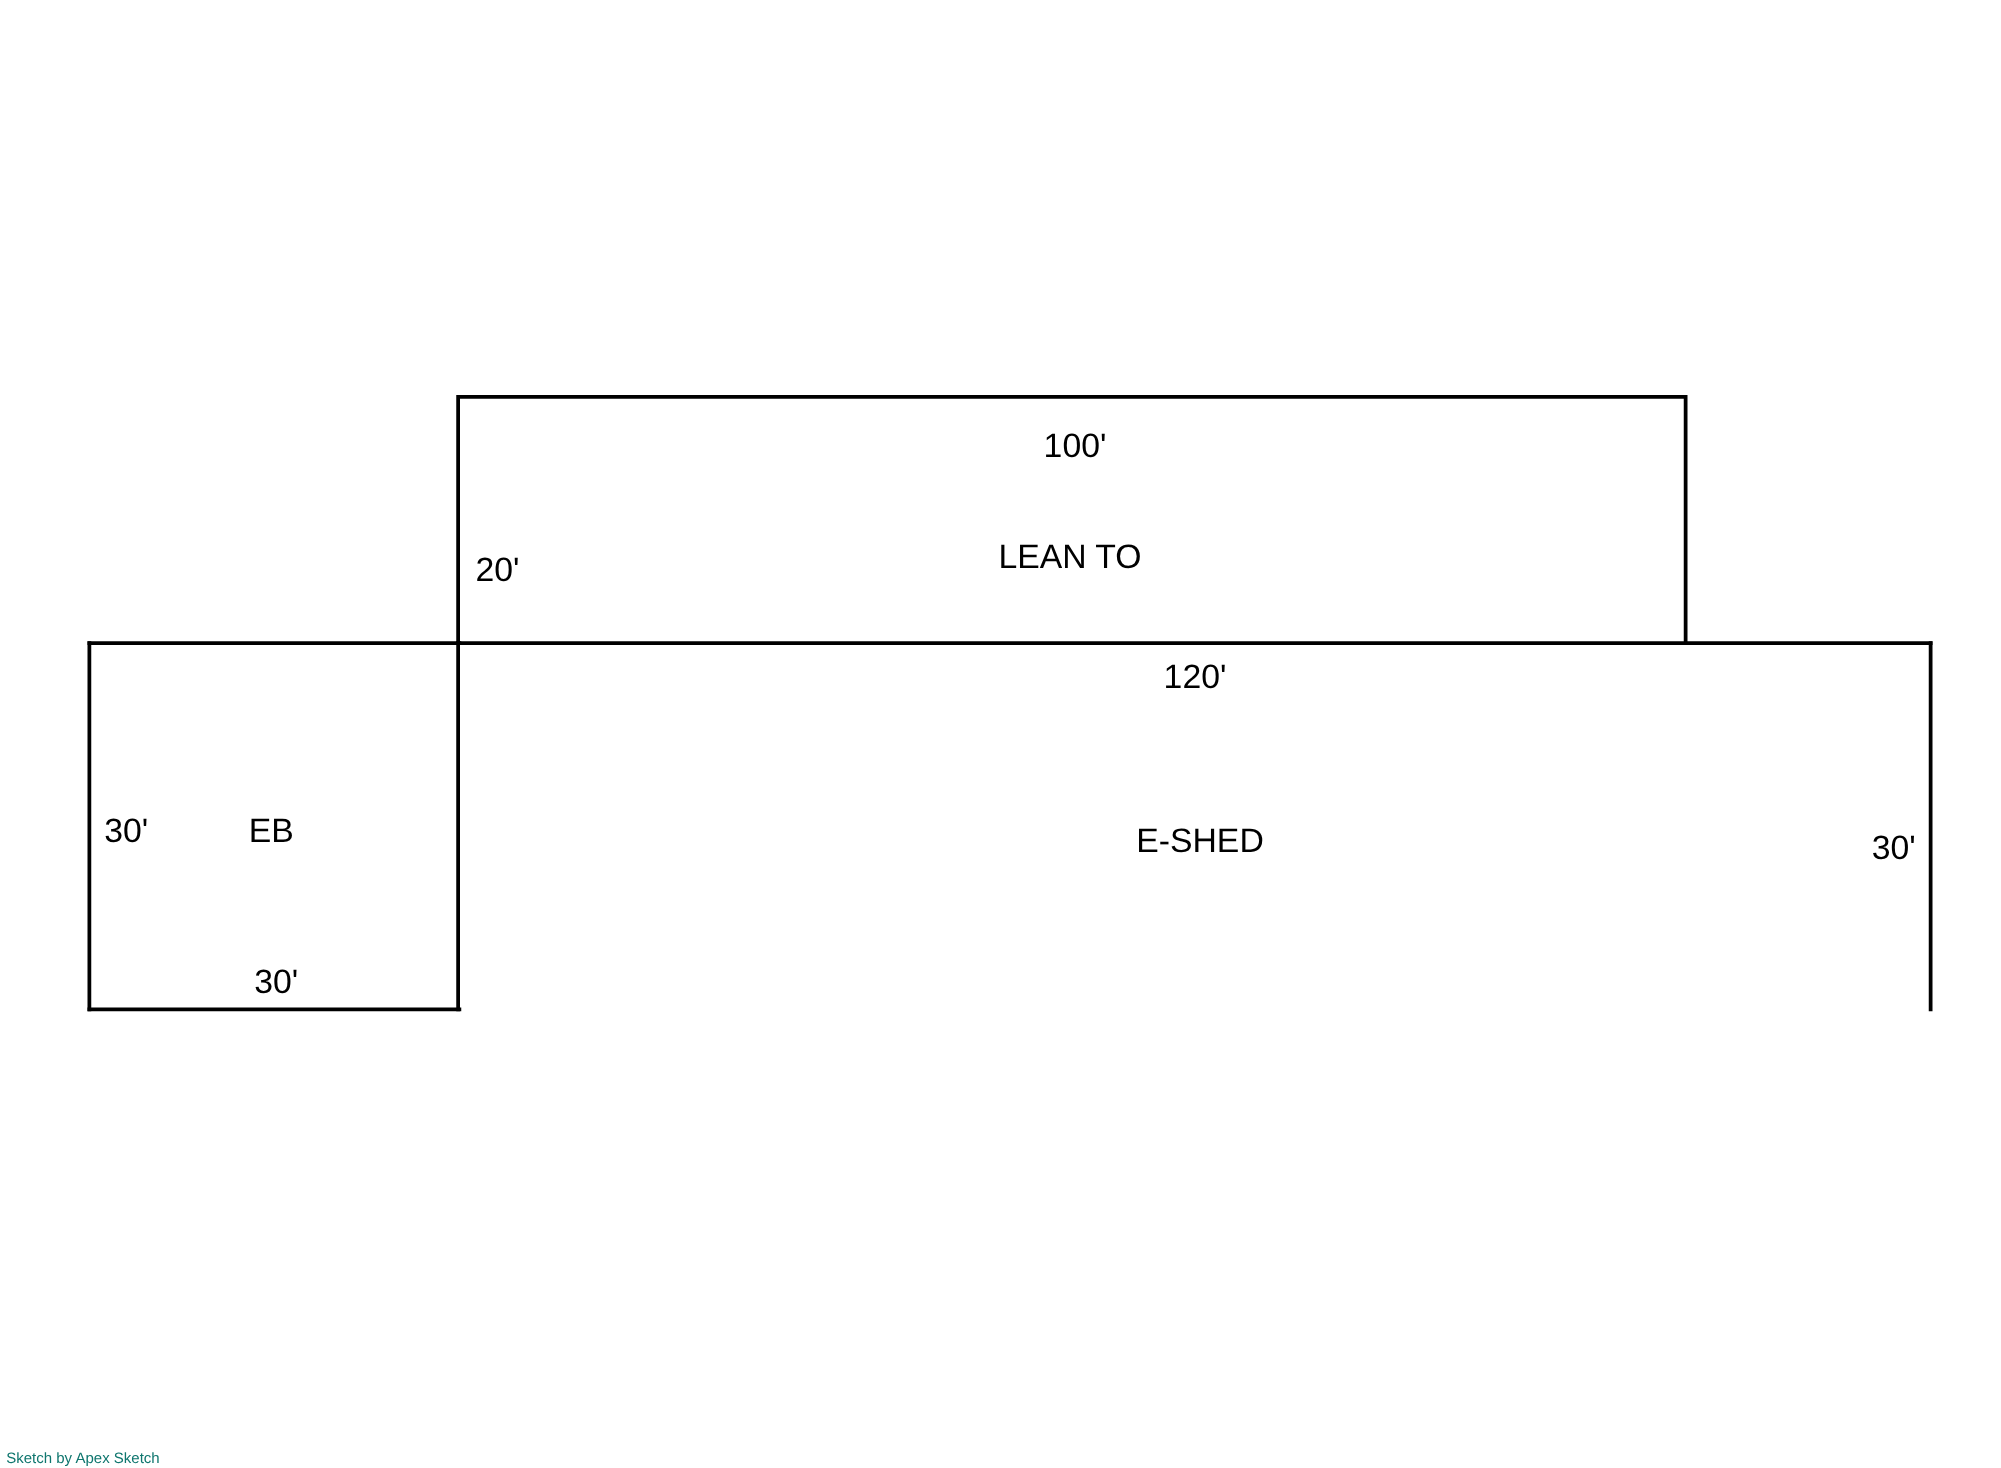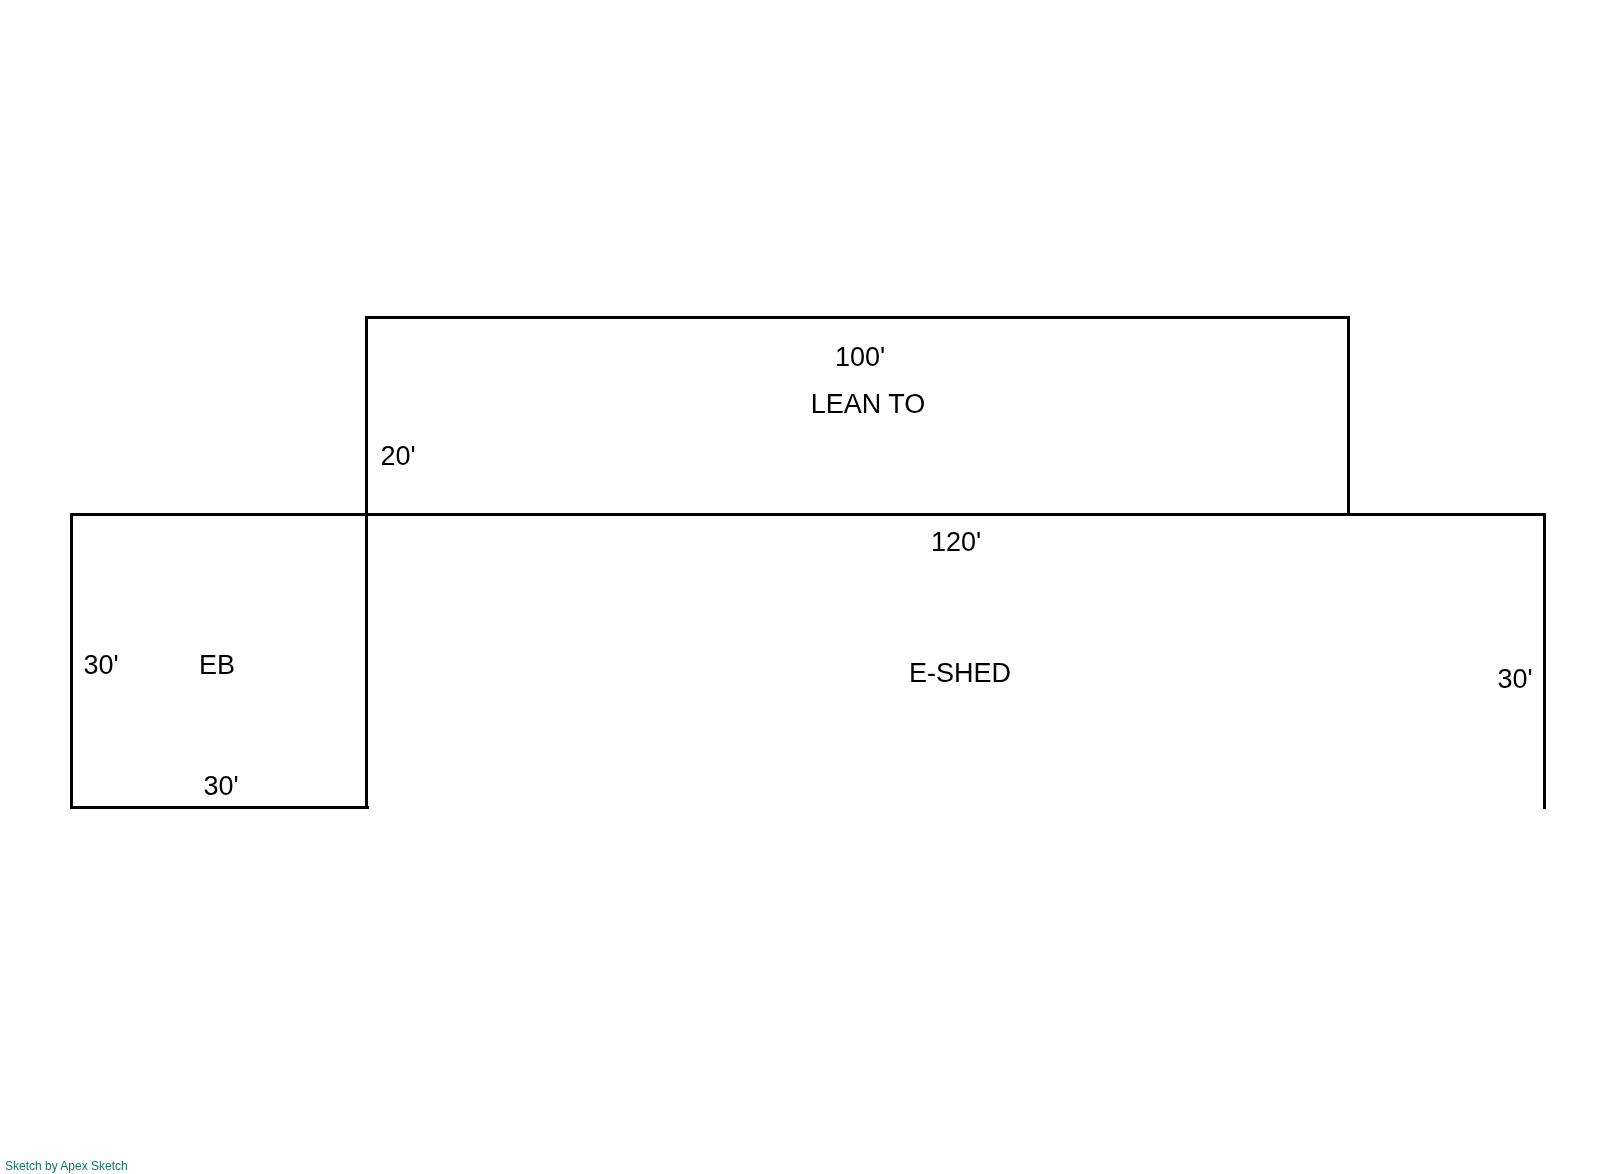--- a/index.html
+++ b/index.html
@@ -50,21 +50,21 @@
   <div class="wall" style="left:365px; top:513px; width:1181px; height:3px;"></div>
 
   <div class="wall" style="left:70px; top:513px; width:3px; height:296px;"></div>
   <div class="wall" style="left:365px; top:513px; width:3px; height:296px;"></div>
   <div class="wall" style="left:70px; top:806px; width:299px; height:3px;"></div>
 
   <div class="wall" style="left:1543px; top:513px; width:3px; height:296px;"></div>
 
   <span class="lbl" style="left:860px; top:341px;margin-top:16px;">100'</span>
   <span class="lbl" style="left:398px; top:419px;margin-top:37px;">20'</span>
-  <span class="lbl" style="left:856px; top:404px;margin-left:12px;">LEAN TO</span>
+  <span class="lbl" style="left:856px; top:446px;">LEAN TO</span>
 
   <span class="lbl" style="left:956px; top:542px;">120'</span>
   <span class="lbl" style="left:960px; top:673px;">E-SHED</span>
   <span class="lbl" style="left:1515px; top:679px;">30'</span>
 
   <span class="lbl" style="left:101px; top:665px;">30'</span>
   <span class="lbl" style="left:217px; top:665px;">EB</span>
   <span class="lbl" style="left:221px; top:786px;">30'</span>
 
   <span class="credit">Sketch by Apex Sketch</span>

